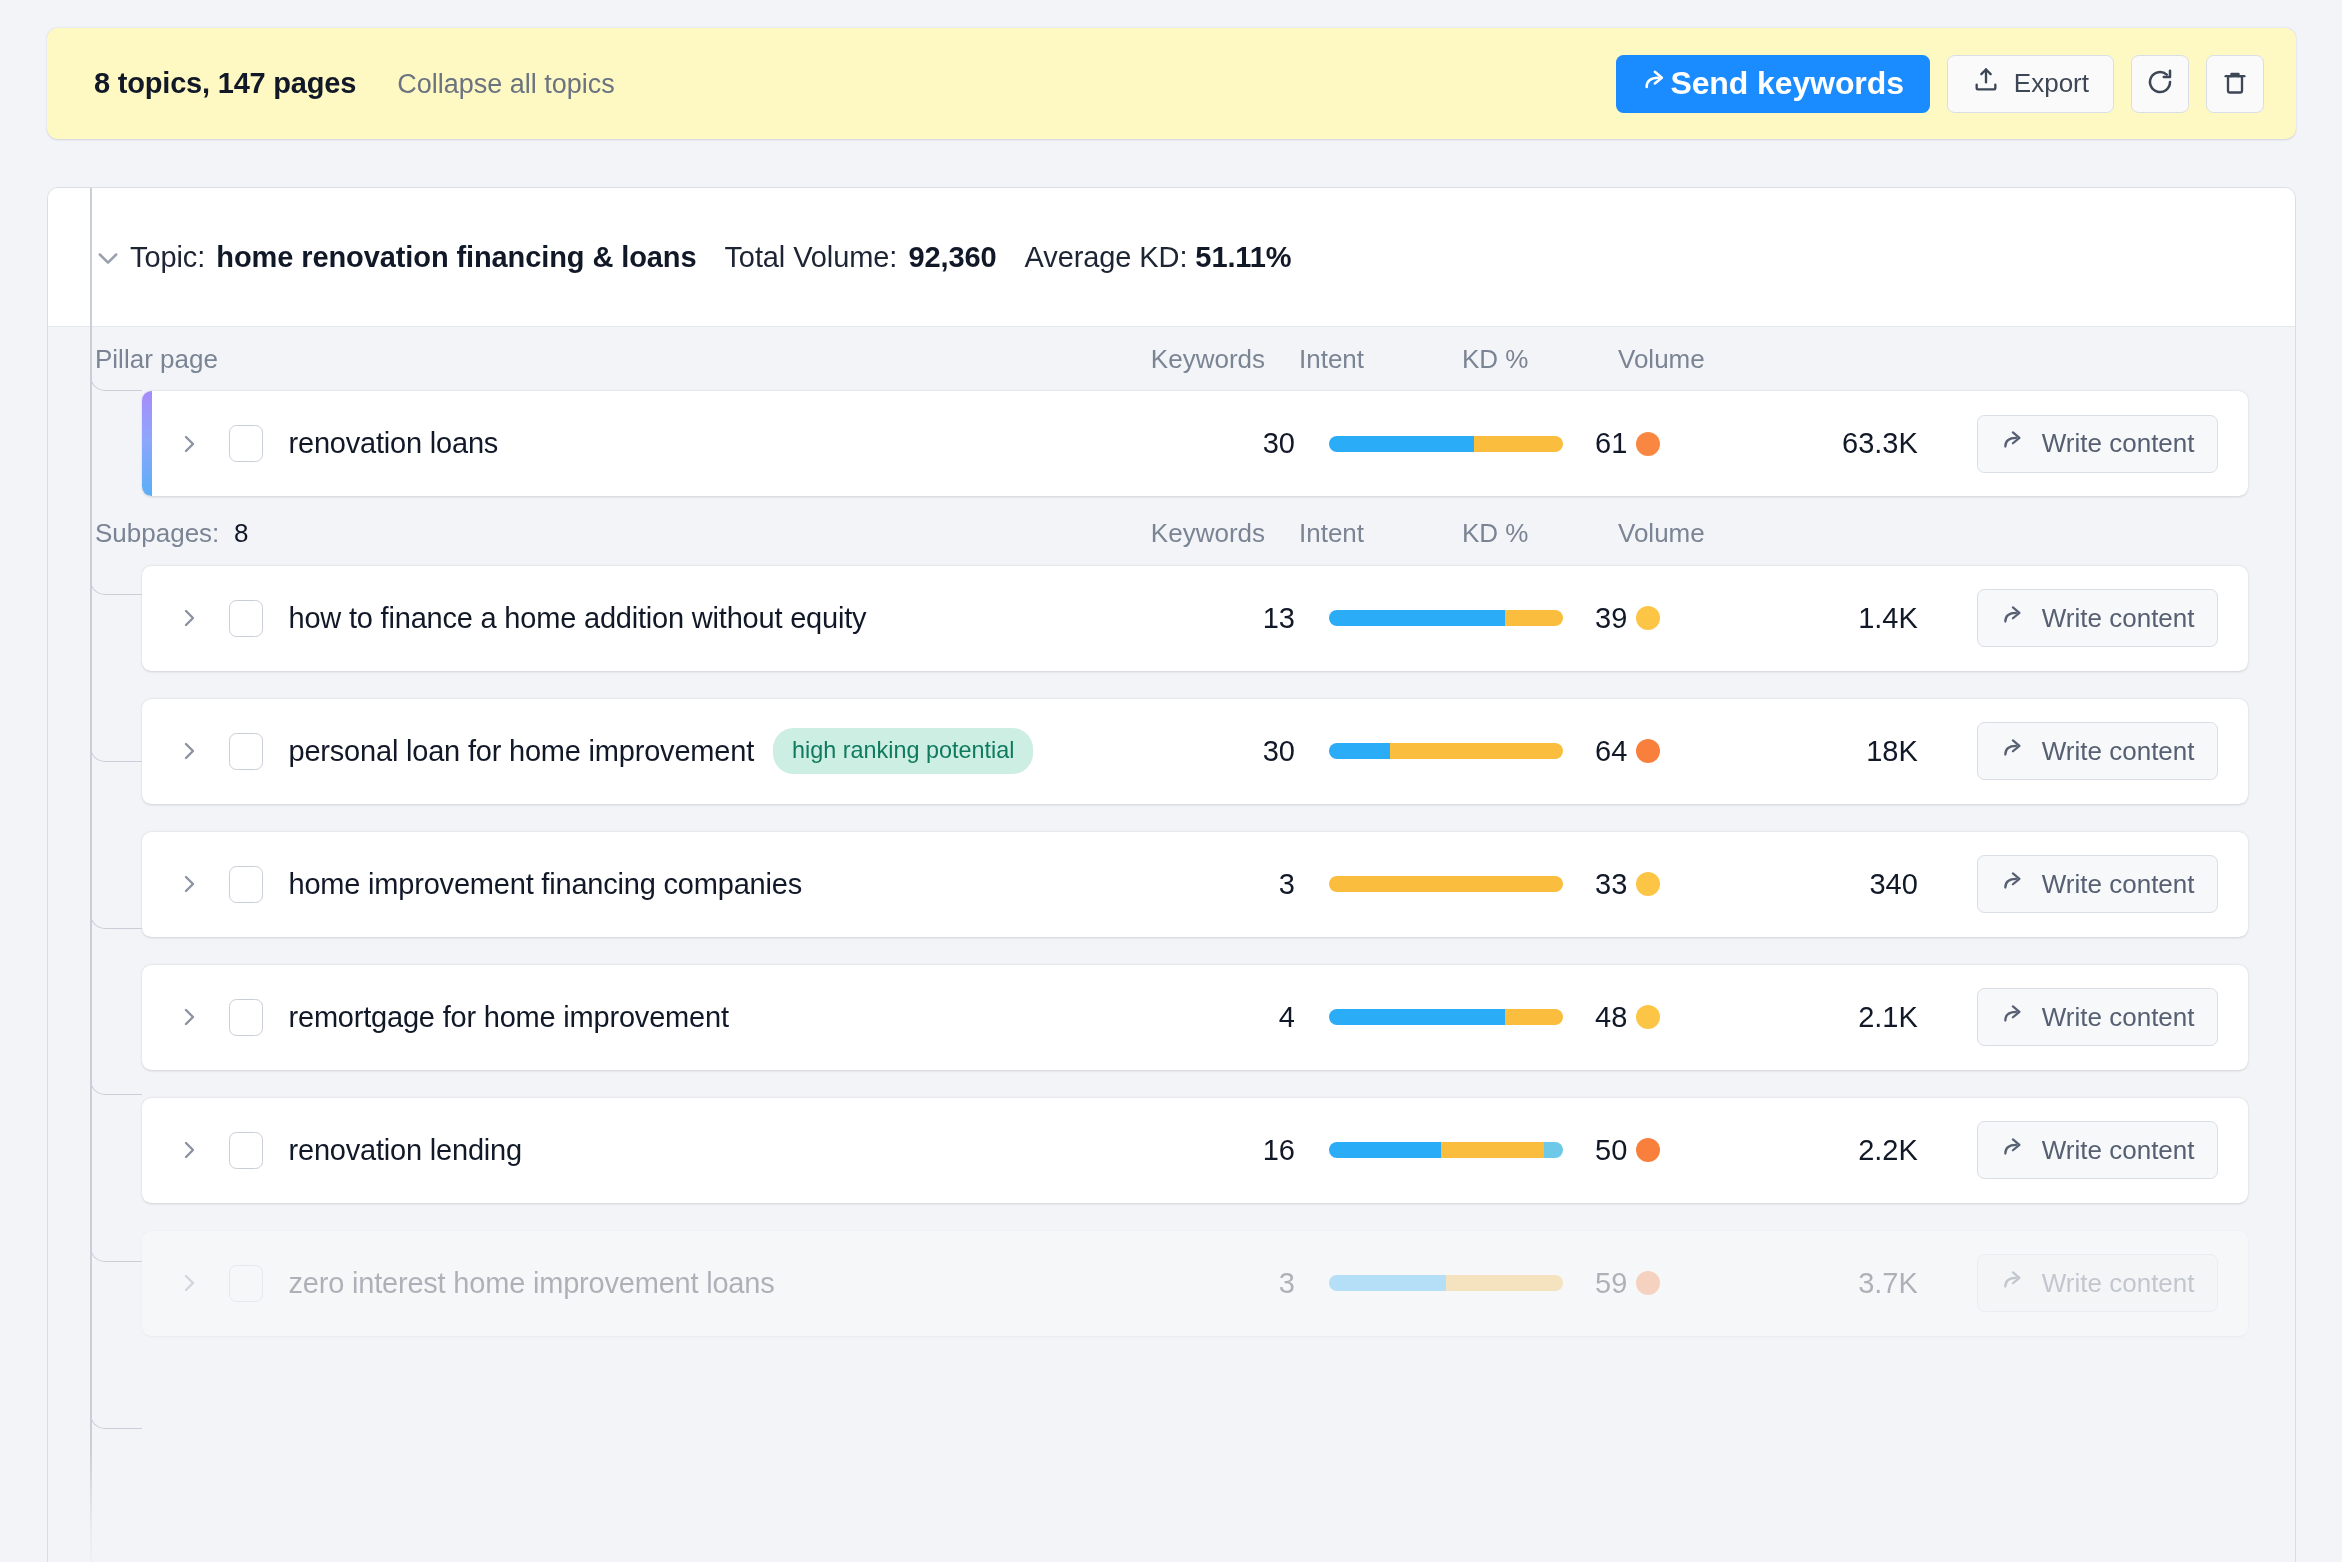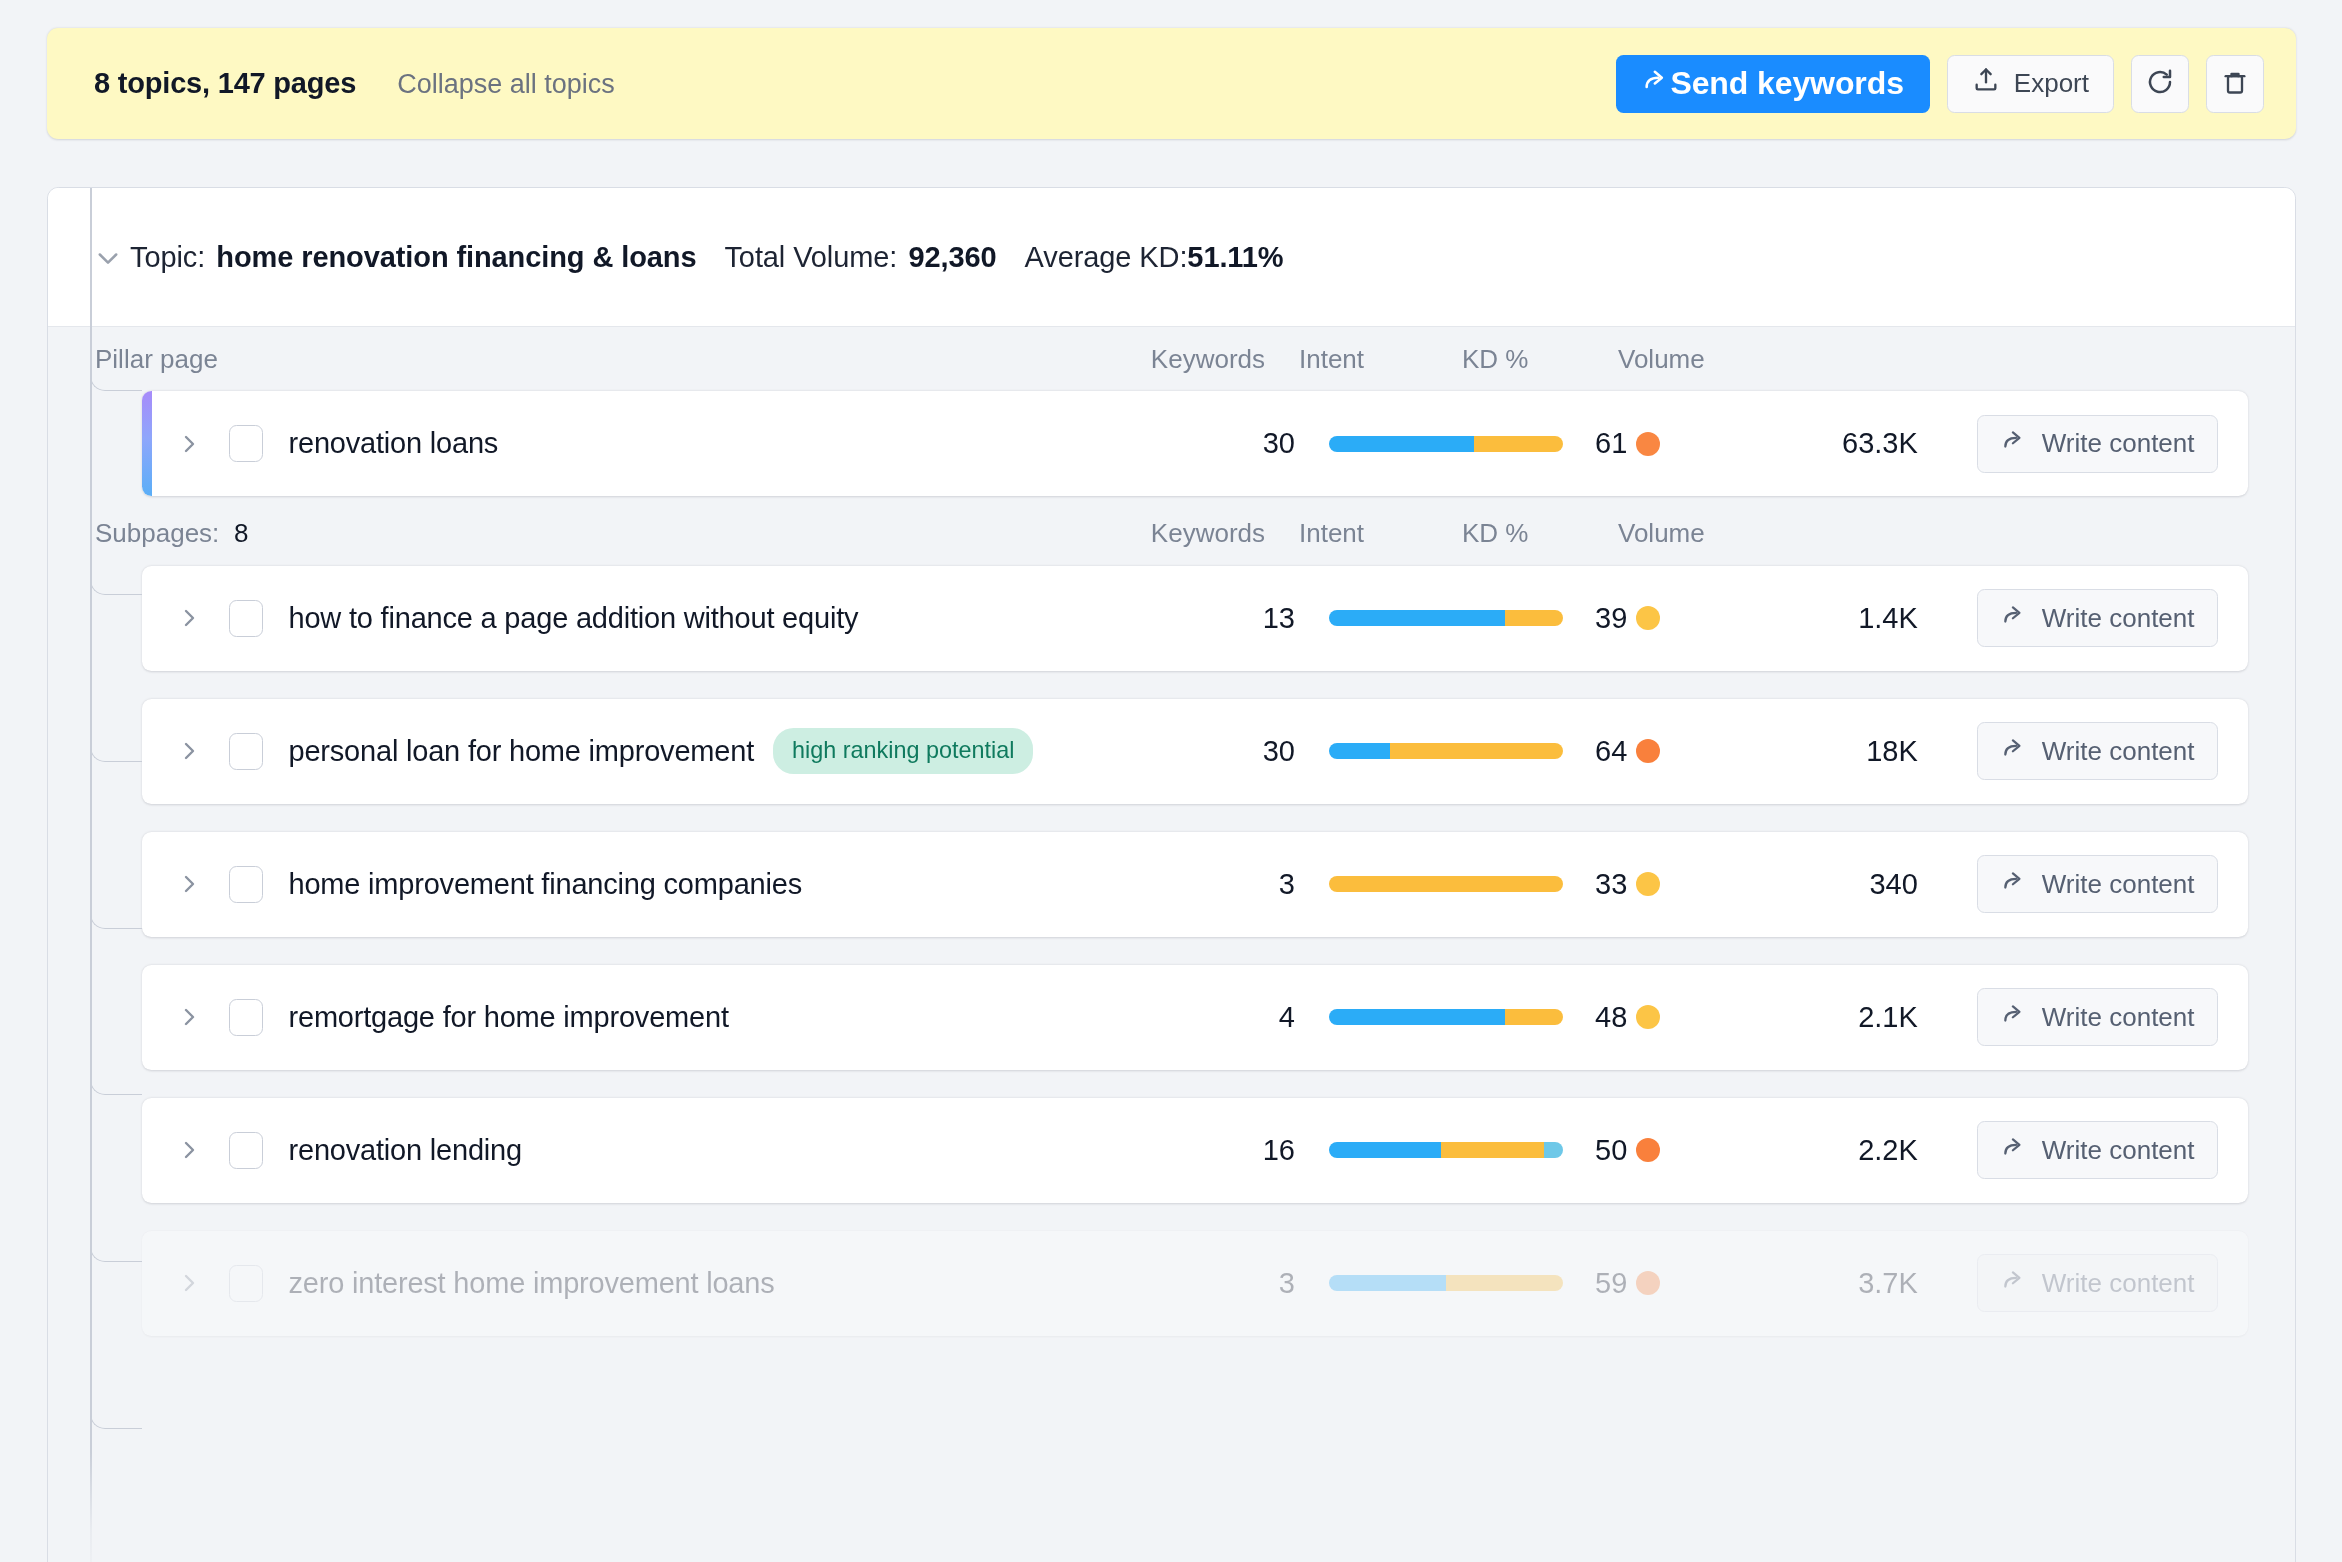--- a/index.html
+++ b/index.html
@@ -299,21 +299,21 @@
 
   <div class="topic-card">
 
     <div class="topic-header">
       <div class="topic-meta">
         <span class="lbl">Topic:</span>
         <span class="val" style="margin-left:11.2px">home renovation financing &amp; loans</span>
         <span class="lbl gap-l">Total Volume:</span>
         <span class="val" style="margin-left:11.2px">92,360</span>
         <span class="lbl gap-l">Average KD:</span>
-        <span class="val" style="margin-left:0">51.11%</span>
+        <span class="val" style="margin-left:8px">51.11%</span>
       </div>
     </div>
 
     <div class="topic-body">
 
       <div class="tree-trunk" style="top:-139px;height:1404px;"></div>
 
       <div class="col-head">
         <span class="c-title">Pillar page</span>
         <span class="c-kw">Keywords</span>
@@ -371,21 +371,21 @@
 
       <div id="subpage-rows">
           <div class="row">
             <span class="chev-right">
               <svg width="24" height="24" viewBox="0 0 24 24" fill="none" stroke="#8b93a1" stroke-width="2.4" stroke-linecap="round" stroke-linejoin="round">
                 <polyline points="9 5 16 12 9 19"></polyline>
               </svg>
             </span>
             <span class="cbx"></span>
             <div class="title-wrap">
-              <span class="row-title">how to finance a page addition without equity</span>
+              <span class="row-title">how to finance a home addition without equity</span>
             </div>
             <span class="c-kw-v">13</span>
             <div class="intent-cell">
               <div class="intent-bar">
                 <span style="width: 75%; background: rgb(43, 172, 247);"></span>
                 <span style="width: 25%; background: rgb(251, 189, 61);"></span>
               </div>
             </div>
             <div class="kd-cell">
               <span class="kd-val">39</span>

